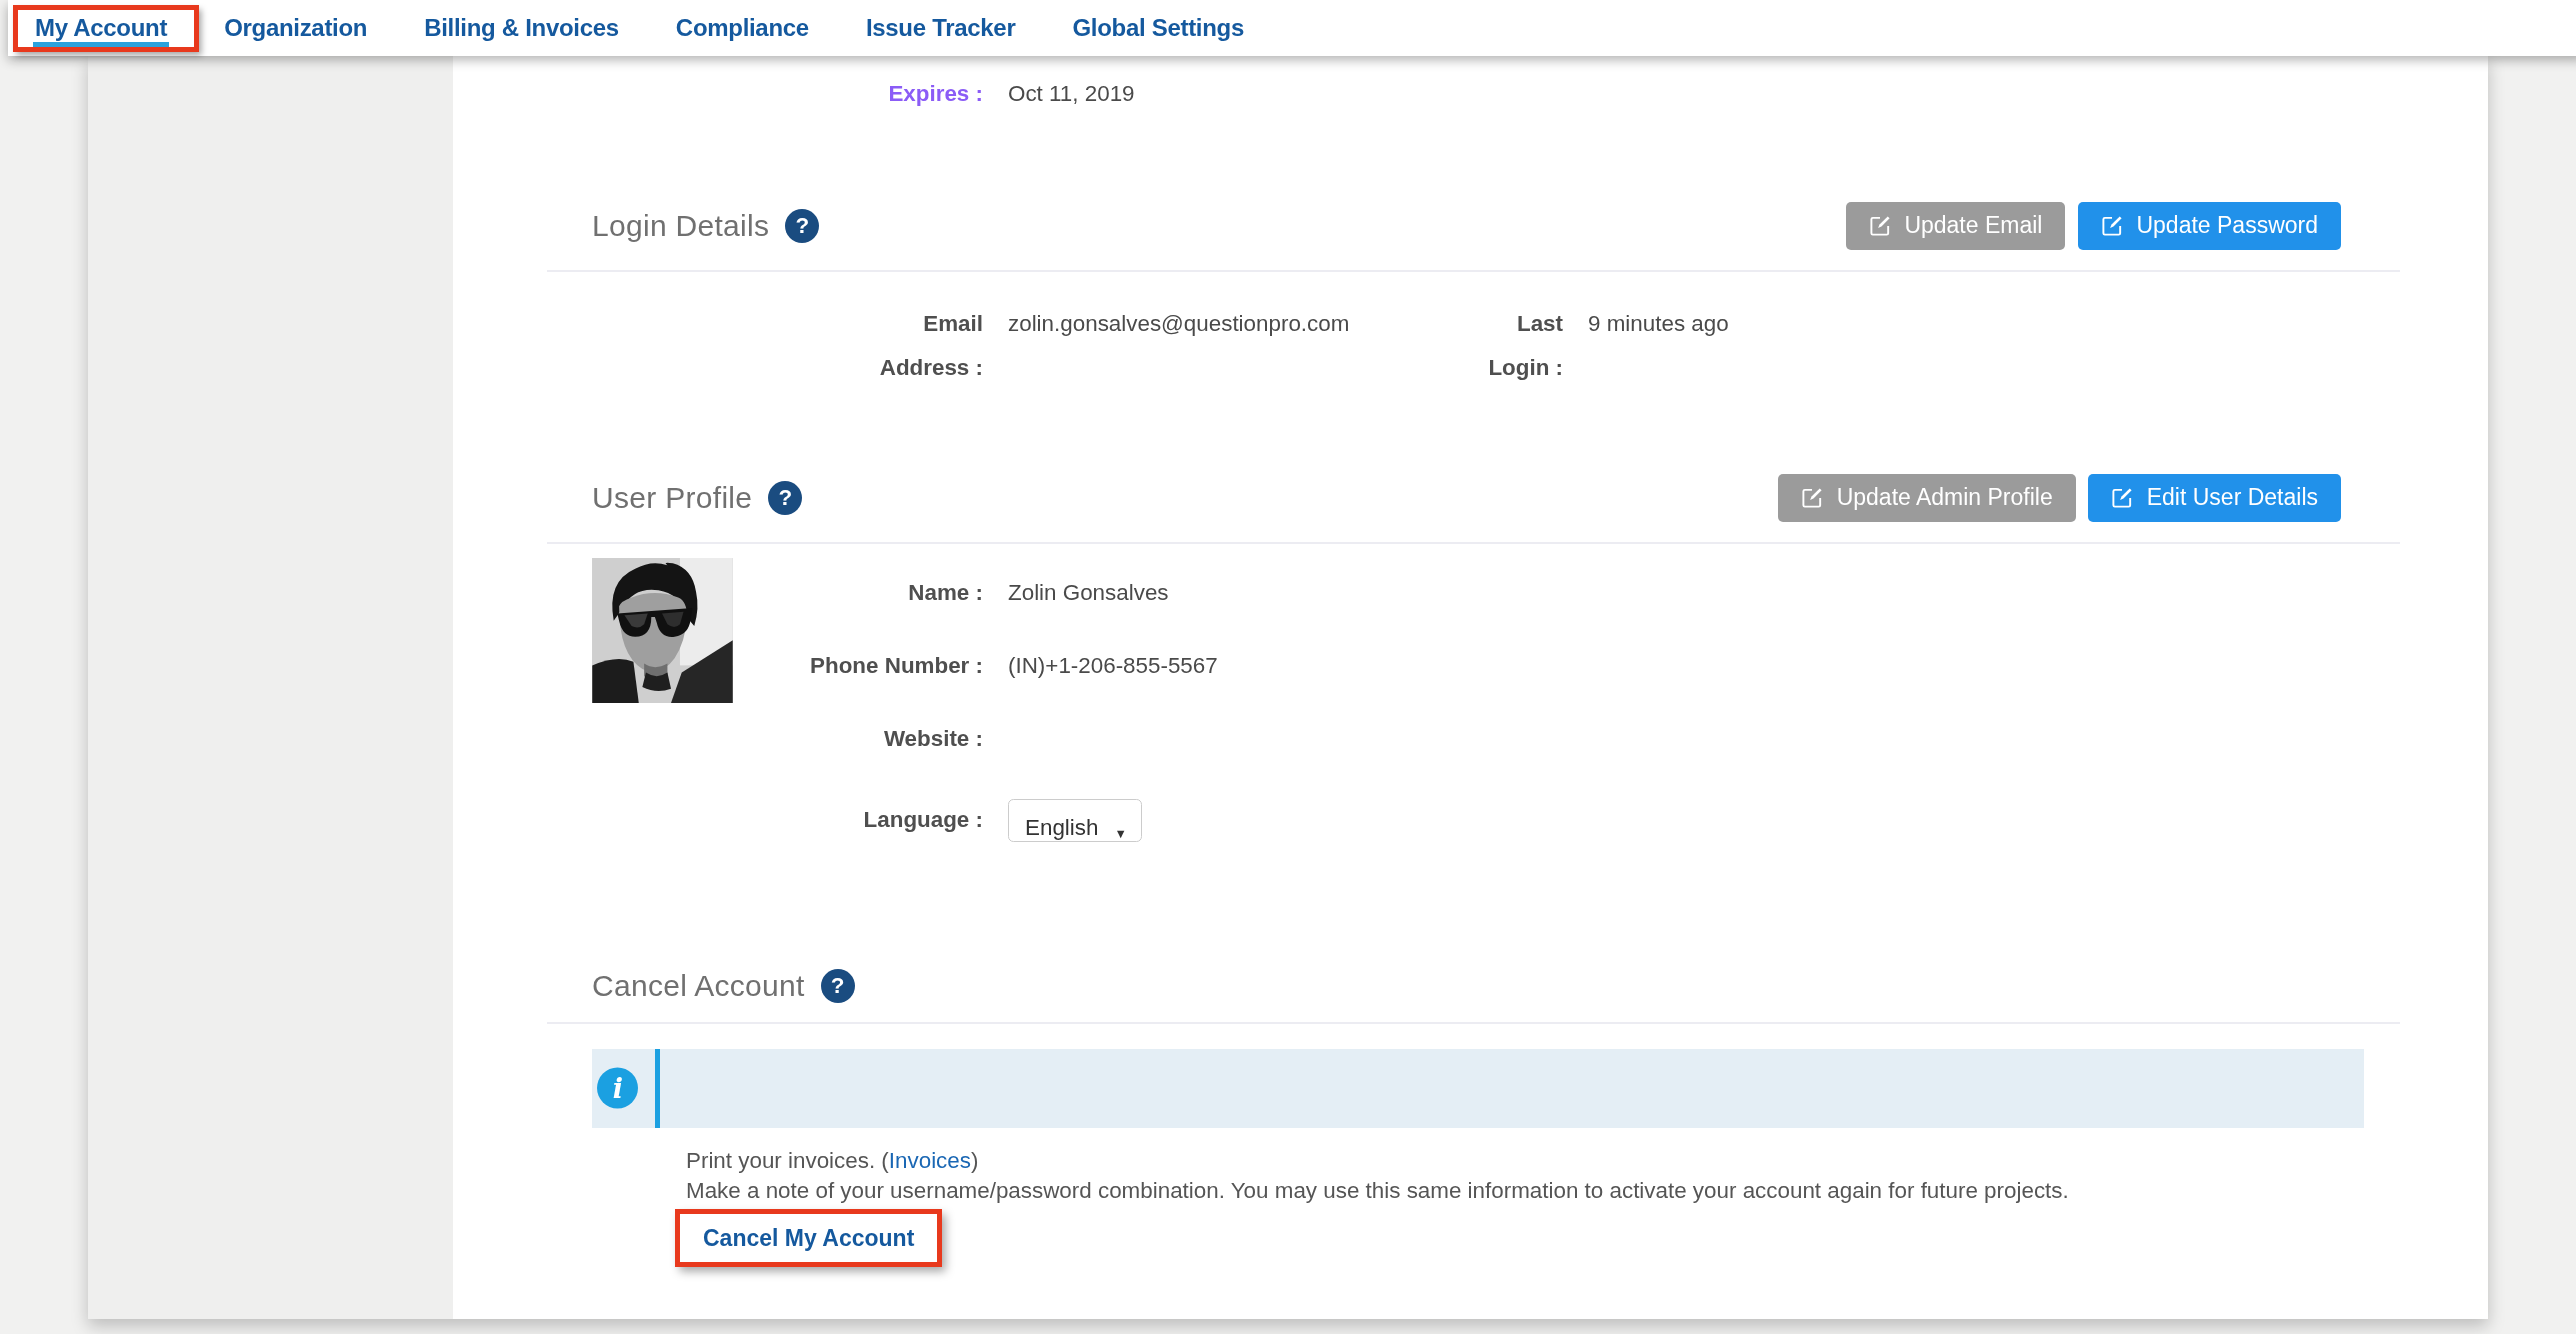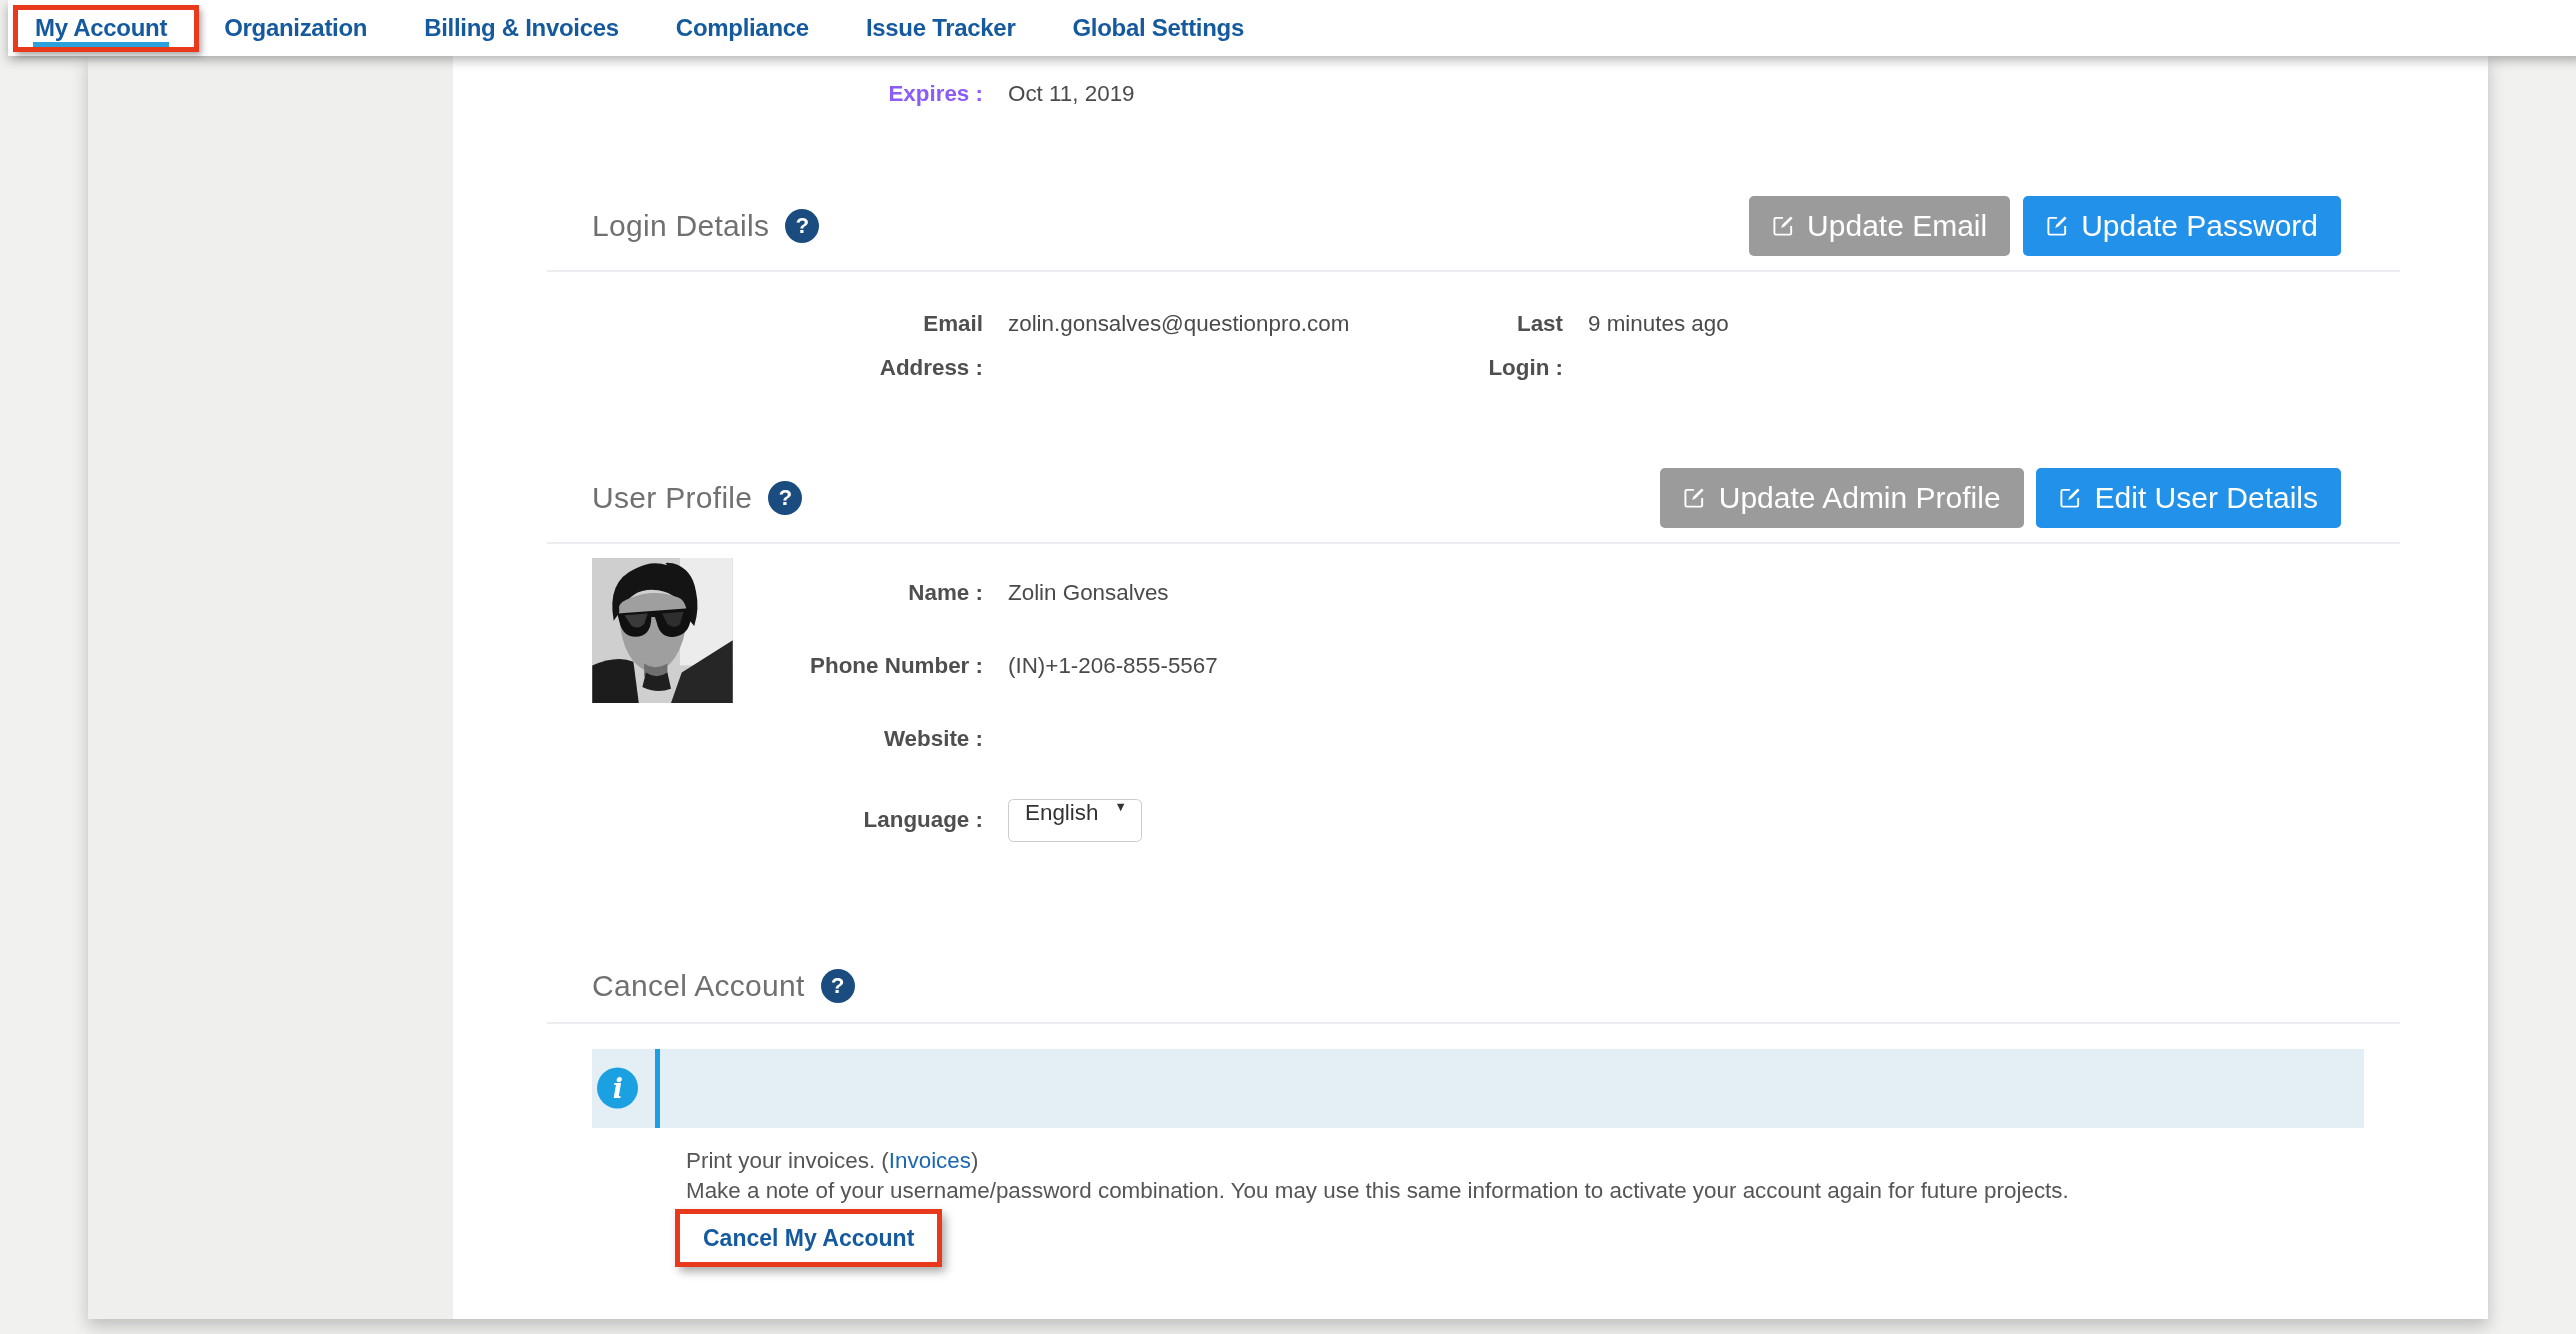--- a/index.html
+++ b/index.html
@@ -56,23 +56,23 @@
     white-space:nowrap;
   }
   .help-icon {
     width:34px; height:34px; border-radius:50%; background:#1a4c80;
     color:#ffffff; font-size:22.4px; font-weight:bold;
     display:flex; align-items:center; justify-content:center;
     margin-left:16px; cursor:pointer; flex:none;
   }
   .header-buttons { margin-left:auto; margin-right:59px; display:flex; gap:12.5px; }
   .btn {
-    height:60px; display:inline-flex; align-items:center; gap:12.5px;
+    height:48px; display:inline-flex; align-items:center; gap:12.5px;
     padding:0 23px; border:none; border-radius:5px; cursor:pointer;
-    color:#ffffff; font-size:30px; font-family:"Liberation Sans", sans-serif;
+    color:#ffffff; font-size:23px; font-family:"Liberation Sans", sans-serif;
     white-space:nowrap;
   }
   .btn.gray { background:#9b9b9b; }
   .btn.blue { background:#2191ea; }
   .edit-icon svg { width:23px; height:23px; display:block; }
 
   .divider { border-top:2.7px solid #ececf2; margin-top:18px; margin-left:-45px; }
 
   
   .fields-grid-login {
@@ -89,21 +89,21 @@
   .profile-photo {
     position:absolute; left:0; top:14.3px; width:141px; height:145px;
     overflow:hidden; background:#d6d6d6;
   }
   .p-row {
     display:grid; grid-template-columns:391px auto; column-gap:25px;
     margin-bottom:47px; font-size:22.4px; align-items:center; min-height:23px;
   }
   .p-row.lang { margin-bottom:29px; }
   .lang-select {
-    display:inline-flex; align-items:flex-start; gap:16px; height:43px;
+    display:inline-flex; align-items:flex-end; gap:16px; height:43px;
     padding:0 14.3px 0 16px; background:#ffffff; border:1.8px solid #cccccc;
     border-radius:5.4px; font-size:22.4px; color:#333333; cursor:pointer;
     font-family:"Liberation Sans", sans-serif;
   }
   .caret { font-size:12.5px; color:#333333; }
 
   
   .section-header.slim { height:39px; }
   .divider.slim { margin-top:16px; }
   .callout {

